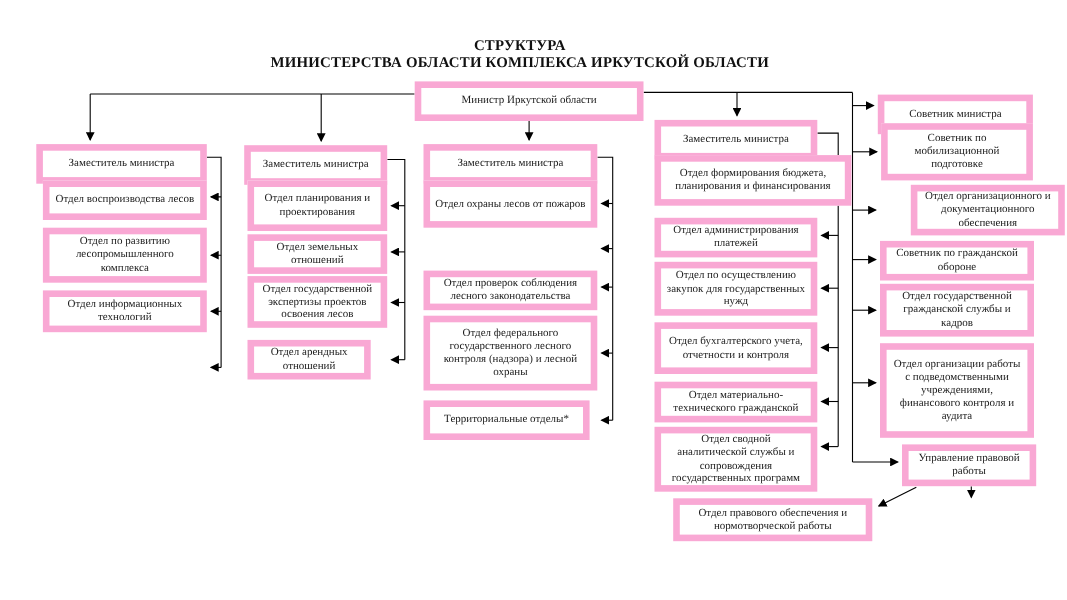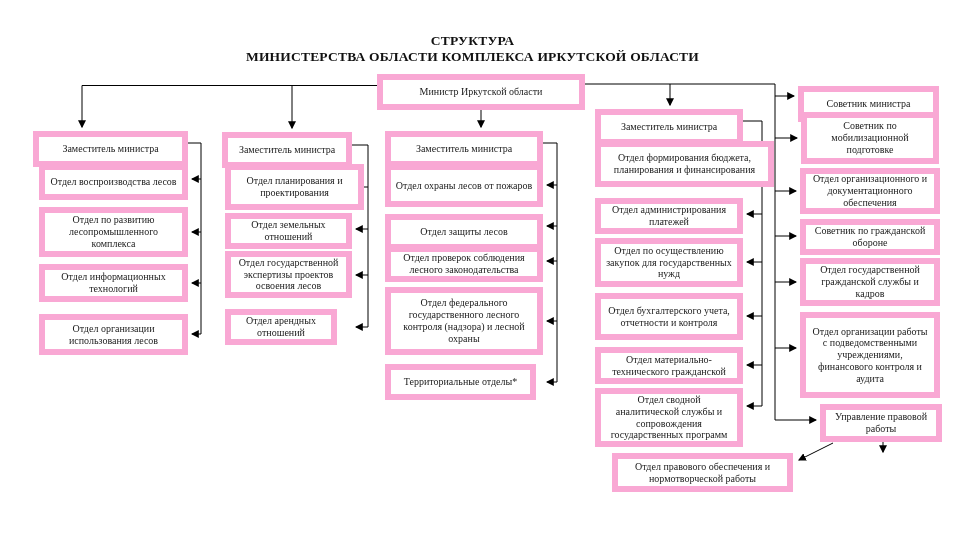--- a/index.html
+++ b/index.html
@@ -94,46 +94,44 @@
     <div>СТРУКТУРА</div>
     <div>МИНИСТЕРСТВА ОБЛАСТИ КОМПЛЕКСА ИРКУТСКОЙ ОБЛАСТИ</div>
   </div>
 
   <div class="box" style="left:377px;top:74px;width:208px;height:23px">Министр Иркутской области</div>
 
   <div class="box" style="left:33px;top:131px;width:155px;height:24px">Заместитель министра</div>
   <div class="box" style="left:39px;top:164px;width:149px;height:31px">Отдел воспроизводства лесов</div>
   <div class="box" style="left:39px;top:207px;width:149px;height:50px">Отдел по развитию лесопромышленного комплекса</div>
   <div class="box" style="left:39px;top:264px;width:149px;height:38px">Отдел информационных технологий</div>
-  <div class="box" style="left:39px;top:314px;width:149px;height:41px">Отдел организации использования лесов</div>
 
   <div class="box" style="left:222px;top:132px;width:130px;height:25px">Заместитель министра</div>
-  <div class="box" style="left:225px;top:164px;width:139px;height:46px">Отдел планирования и проектирования</div>
+  <div class="box" style="left:225px;top:164px;width:127px;height:46px">Отдел планирования и проектирования</div>
   <div class="box" style="left:225px;top:213px;width:127px;height:33px">Отдел земельных отношений</div>
   <div class="box" style="left:225px;top:251px;width:127px;height:47px">Отдел государственной экспертизы проектов освоения лесов</div>
   <div class="box" style="left:225px;top:309px;width:112px;height:36px">Отдел арендных отношений</div>
 
   <div class="box" style="left:385px;top:131px;width:158px;height:24px">Заместитель министра</div>
   <div class="box" style="left:385px;top:164px;width:158px;height:43px">Отдел охраны лесов от пожаров</div>
-  <div class="box" style="left:385px;top:214px;width:158px;height:24px">Отдел защиты лесов</div>
   <div class="box" style="left:385px;top:246px;width:158px;height:31px">Отдел проверок соблюдения лесного законодательства</div>
   <div class="box" style="left:385px;top:287px;width:158px;height:68px">Отдел федерального государственного лесного контроля (надзора) и лесной охраны</div>
   <div class="box" style="left:385px;top:364px;width:151px;height:36px">Территориальные отделы*</div>
 
   <div class="box" style="left:595px;top:109px;width:148px;height:25px">Заместитель министра</div>
   <div class="box" style="left:595px;top:141px;width:179px;height:46px">Отдел формирования бюджета, планирования и финансирования</div>
   <div class="box" style="left:595px;top:198px;width:148px;height:32px">Отдел администрирования платежей</div>
   <div class="box" style="left:595px;top:238px;width:148px;height:49px">Отдел по осуществлению закупок для государственных нужд</div>
   <div class="box" style="left:595px;top:293px;width:148px;height:47px">Отдел бухгалтерского учета, отчетности и контроля</div>
   <div class="box" style="left:595px;top:347px;width:148px;height:37px">Отдел материально-технического гражданской</div>
   <div class="box" style="left:595px;top:388px;width:148px;height:59px">Отдел сводной аналитической службы и сопровождения государственных программ</div>
 
   <div class="box" style="left:798px;top:86px;width:141px;height:21px">Советник министра</div>
   <div class="box" style="left:801px;top:112px;width:138px;height:52px">Советник по мобилизационной подготовке</div>
-  <div class="box" style="left:800px;top:168px;width:140px;height:46px">Отдел организационного и документационного обеспечения</div>
+  <div class="box" style="left:828px;top:168px;width:140px;height:46px">Отдел организационного и документационного обеспечения</div>
   <div class="box" style="left:800px;top:219px;width:140px;height:34px">Советник по гражданской обороне</div>
   <div class="box" style="left:800px;top:258px;width:140px;height:48px">Отдел государственной гражданской службы и кадров</div>
   <div class="box" style="left:820px;top:404px;width:122px;height:38px">Управление правовой работы</div>
 
   <div class="box" style="left:800px;top:312px;width:140px;height:86px">Отдел организации работы с подведомственными учреждениями, финансового контроля и аудита</div>
   <div class="box" style="left:612px;top:453px;width:181px;height:39px">Отдел правового обеспечения  и нормотворческой работы</div>
 
 </div>
 
 </body></html>

